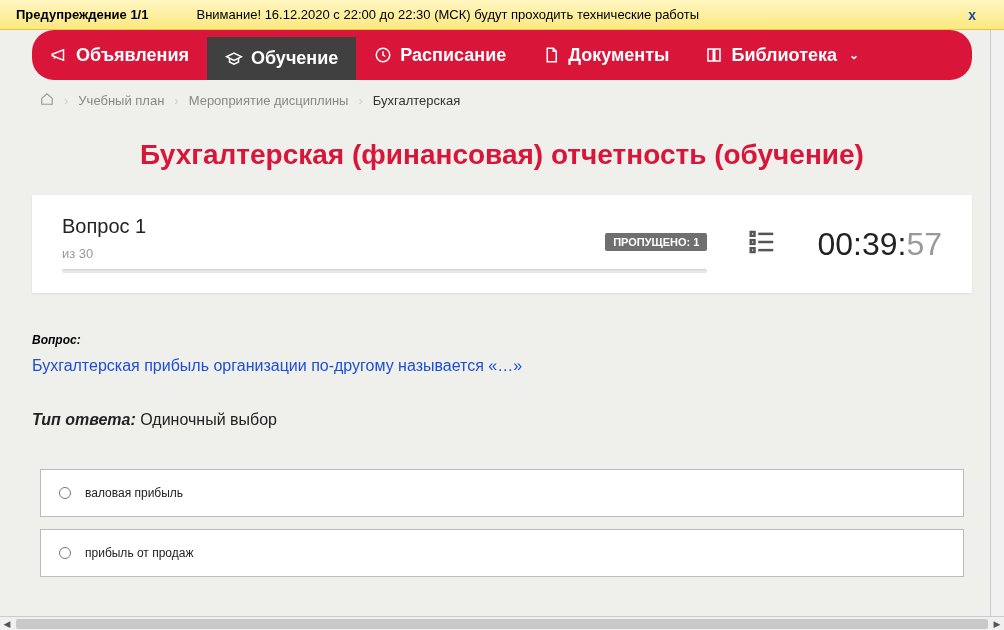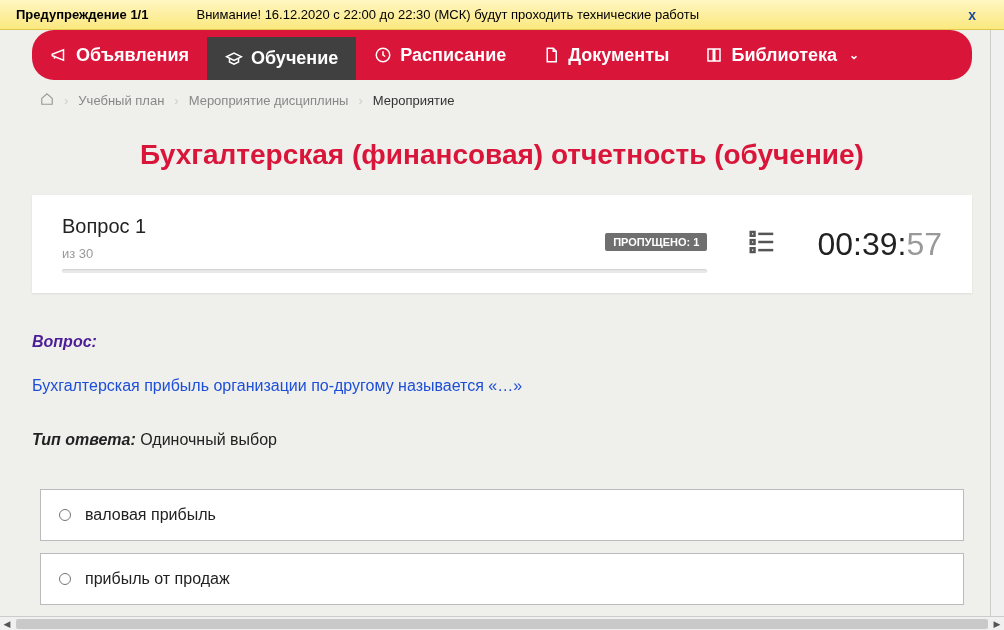--- a/index.html
+++ b/index.html
@@ -160,23 +160,23 @@
     }
     .card-right .sec {
       color: #999;
     }
     .question-block {
       margin: 40px 32px 20px;
     }
     .q-label {
       font-weight: bold;
       font-style: italic;
-      font-size: 16px;
-      color: #4c1d95;
-      margin-bottom: 26px;
+      font-size: 12px;
+      color: #000000;
+      margin-bottom: 10px;
     }
     .q-text {
       font-size: 16px;
       color: #1d4ed8;
       margin-bottom: 36px;
     }
     .ans-type-row {
       font-size: 16px;
       color: #222;
       margin-bottom: 40px;
@@ -196,21 +196,21 @@
       gap: 14px;
       padding: 16px 18px;
       margin-bottom: 12px;
       cursor: pointer;
     }
     .answer input[type="radio"] {
       width: 12px;
       height: 12px;
     }
     .answer-text {
-      font-size: 16px;
+      font-size: 12px;
       color: #222;
       text-align: right;
     }
     .scrollbar-h {
       position: absolute;
       bottom: 0;
       left: 0;
       right: 0;
       height: 14px;
       background: #f0f0f0;
@@ -306,21 +306,21 @@
   <span class="home-icon">
     <svg width="14" height="14" viewBox="0 0 24 24" fill="none" stroke="#999" stroke-width="2">
         <path d="M3 11l9-8 9 8v10H3z"></path>
       </svg>
   </span>
   <span class="sep">›</span>
   <span class="crumb">Учебный план</span>
   <span class="sep">›</span>
   <span class="crumb">Мероприятие дисциплины</span>
   <span class="sep">›</span>
-  <span class="crumb current">Мероприятие</span>
+  <span class="crumb current">Бухгалтерская</span>
 </div>
 
 <h1 class="page-title">Бухгалтерская (финансовая) отчетность (обучение)</h1>
 
 <div class="card">
   <div class="card-left">
     <div class="q-head-row">
       <div class="q-head">
         <span class="q-num">Вопрос 1</span>
         <span class="q-total">из 30</span>

